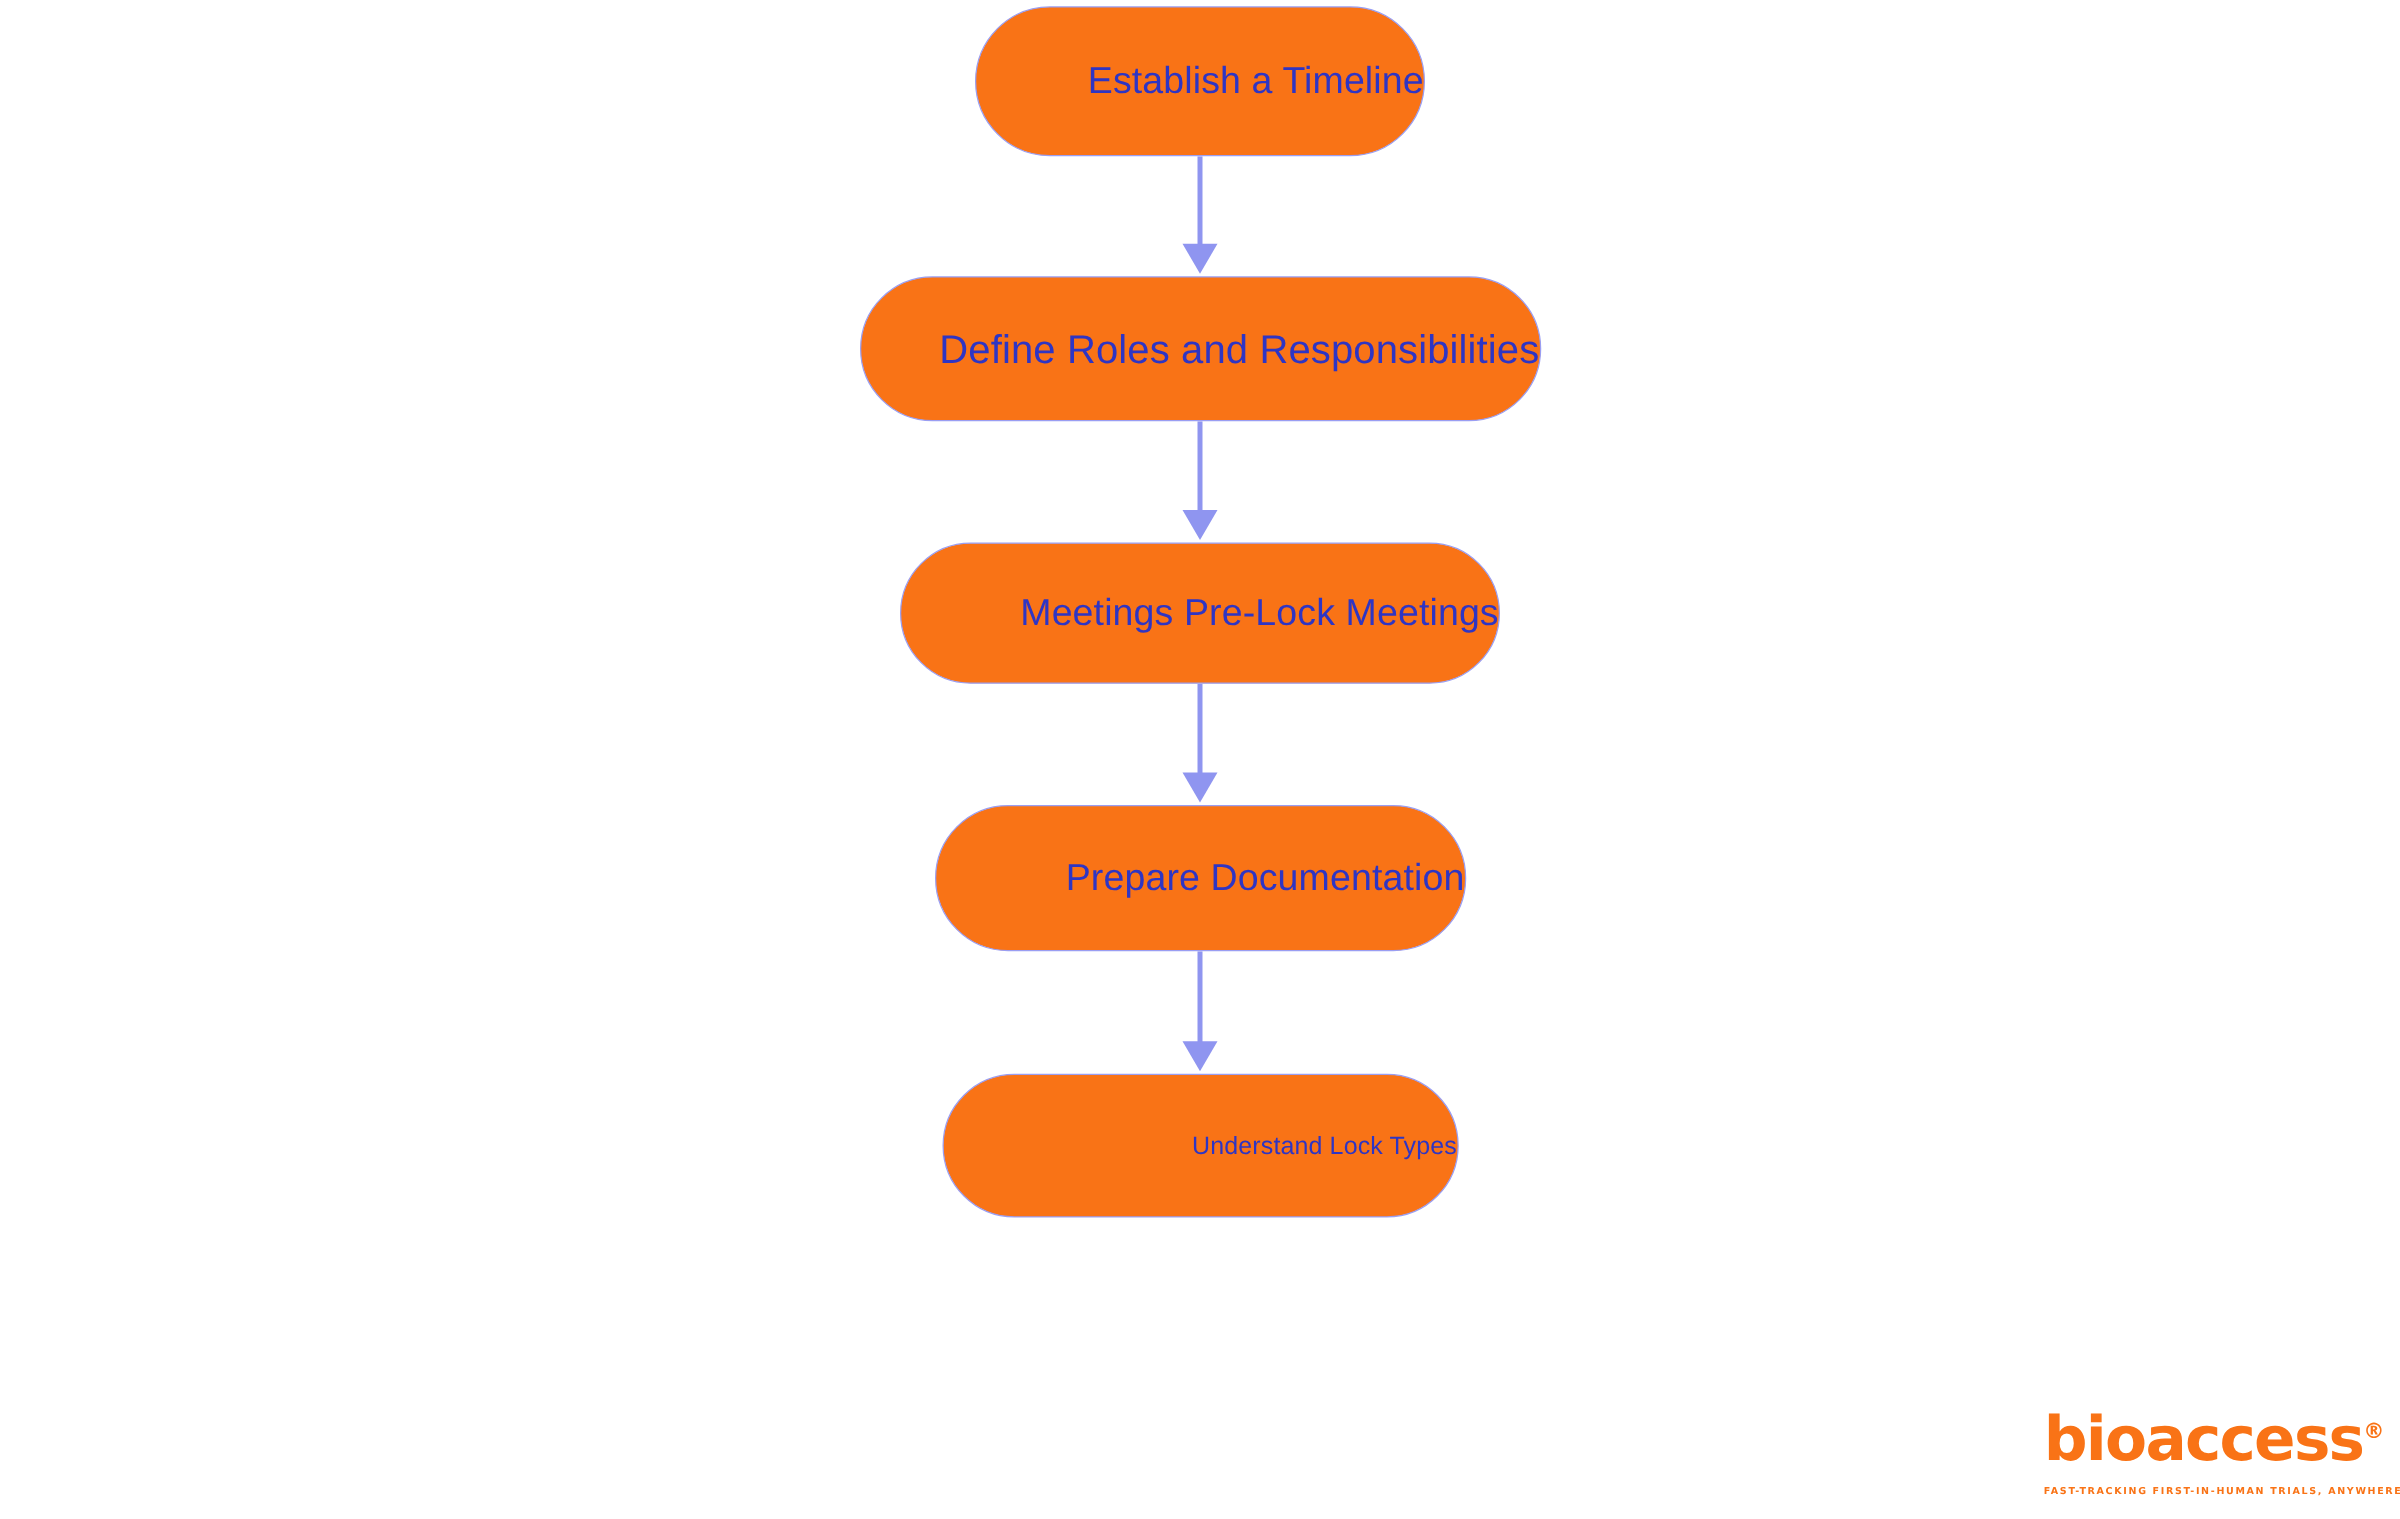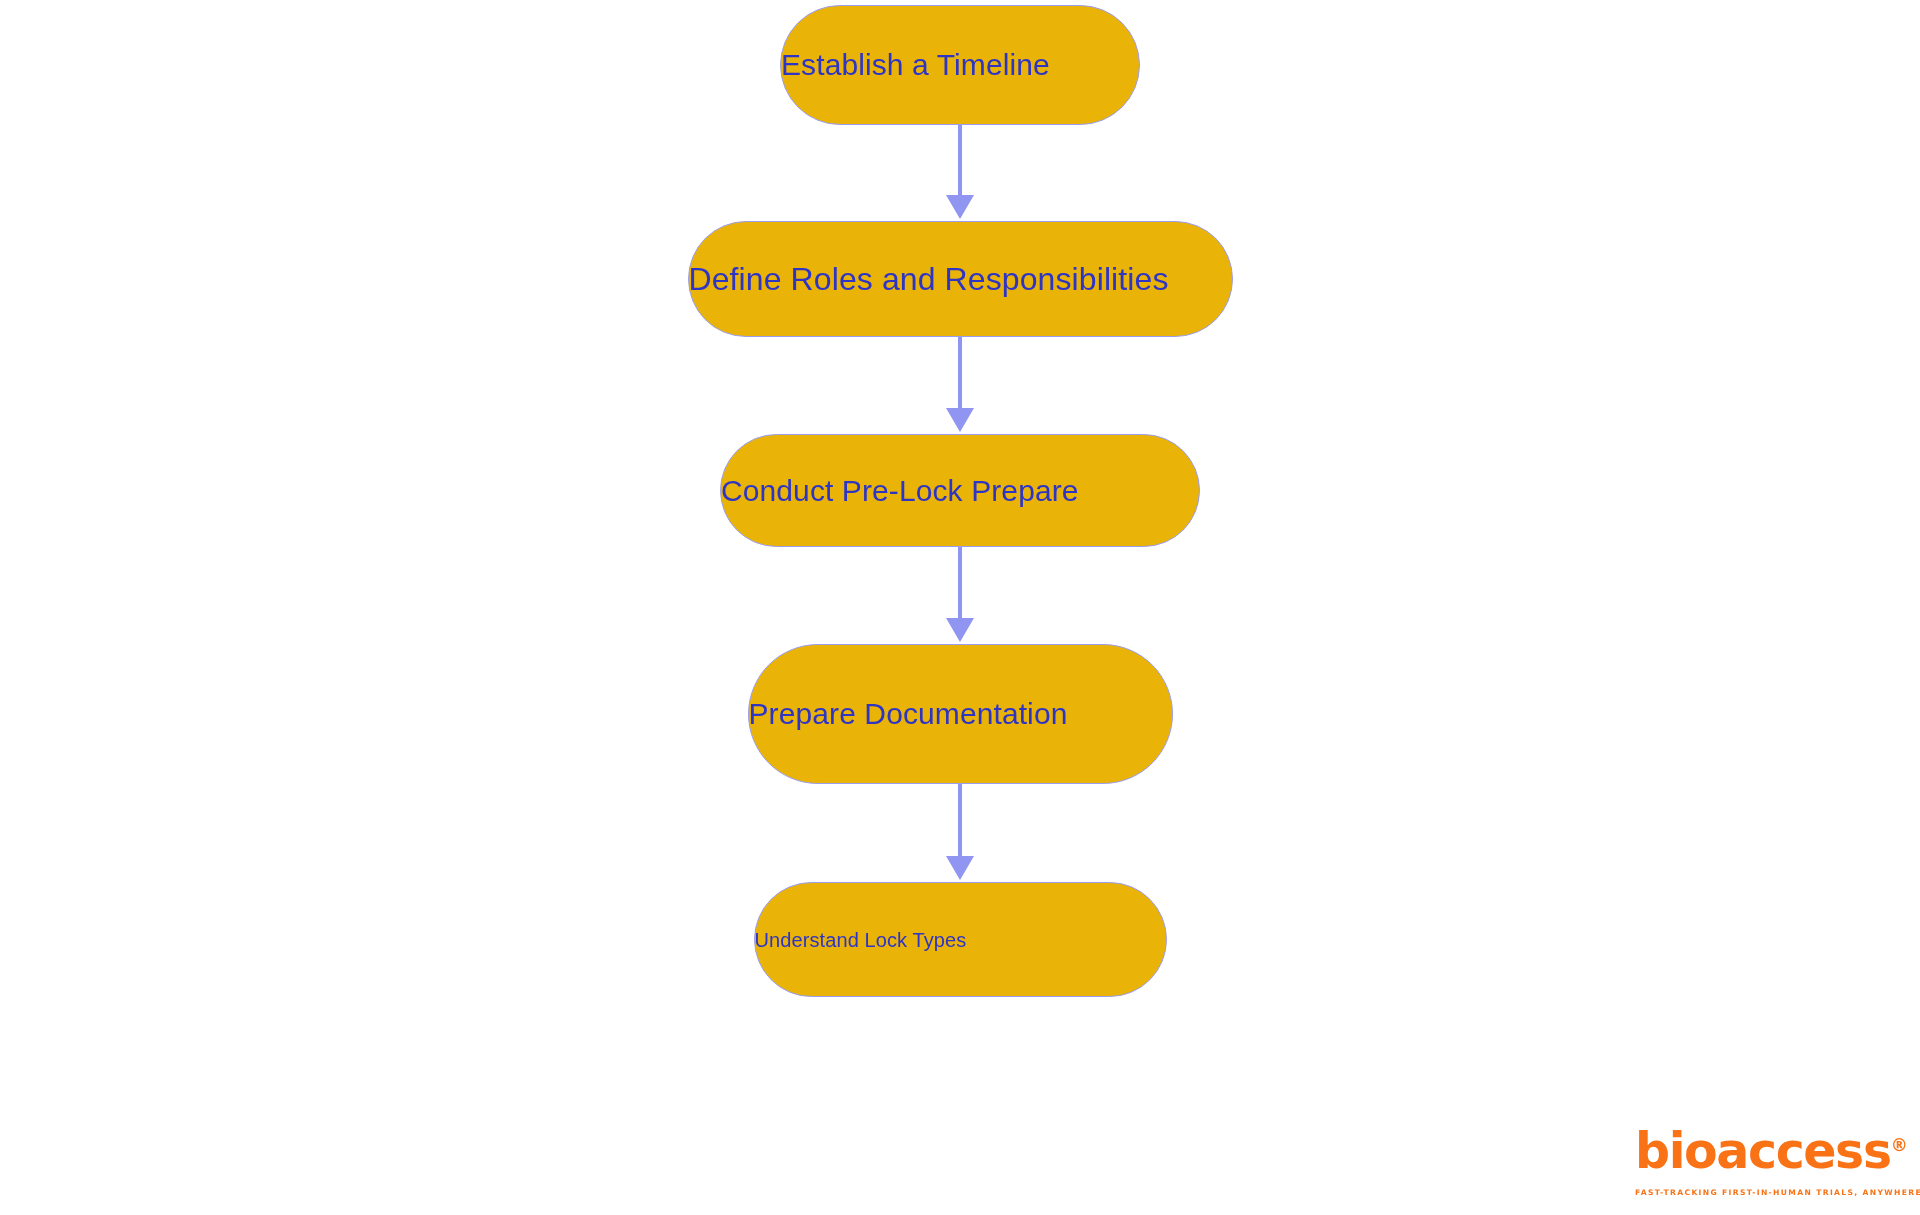--- a/index.html
+++ b/index.html
@@ -28,43 +28,43 @@
     left: 0;
     top: 0;
     width: 1920px;
     display: flex;
     flex-direction: column;
     align-items: center;
   }
 
   .node {
     box-sizing: border-box;
-    background: #eab308;
+    background: #f97316;
     border: 1.6px solid #9a9ef2;
     border-radius: 999px;
     color: #2e35c4;
     display: flex;
     align-items: center;
-    justify-content: flex-start;
+    justify-content: flex-end;
     text-align: center;
     white-space: nowrap;
     letter-spacing: 0.1px;
     font-weight: 400;
   }
 
   .node-label {
     display: block;
     line-height: 1;
   }
 
   
   .node-0 { width: 360px; height: 120px; margin-top: 5px;  font-size: 30px; }
   .node-1 { width: 545px; height: 116px; font-size: 32px; }
   .node-2 { width: 480px; height: 113px; font-size: 30px; }
-  .node-3 { width: 425px; height: 140px; font-size: 30px; }
+  .node-3 { width: 425px; height: 117px; font-size: 30px; }
   .node-4 { width: 413px; height: 115px; font-size: 20px; }
 
   .connector {
     width: 40px;
     display: block;
   }
 
   .logo {
     position: absolute;
     right: 35px;
@@ -120,21 +120,21 @@
     <div class="node node-1">
       <span class="node-label">Define Roles and Responsibilities</span>
     </div>
 
     <svg class="connector" height="97" viewBox="0 0 40 97">
       <line x1="20" y1="0" x2="20" y2="75" stroke="#8f95f0" stroke-width="4"></line>
       <polygon points="20,95 6,71 34,71" fill="#8f95f0"></polygon>
     </svg>
 
     <div class="node node-2">
-      <span class="node-label">Conduct Pre-Lock Prepare</span>
+      <span class="node-label">Meetings Pre-Lock Meetings</span>
     </div>
 
     <svg class="connector" height="97" viewBox="0 0 40 97">
       <line x1="20" y1="0" x2="20" y2="75" stroke="#8f95f0" stroke-width="4"></line>
       <polygon points="20,95 6,71 34,71" fill="#8f95f0"></polygon>
     </svg>
 
     <div class="node node-3">
       <span class="node-label">Prepare Documentation</span>
     </div>

